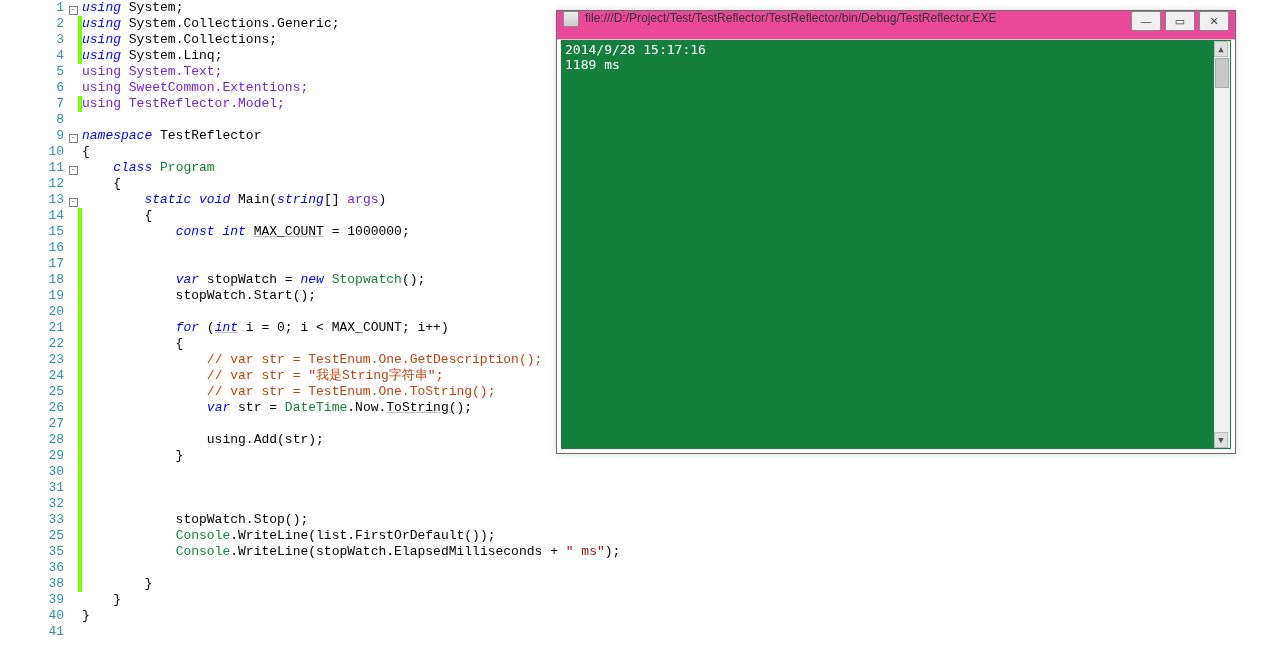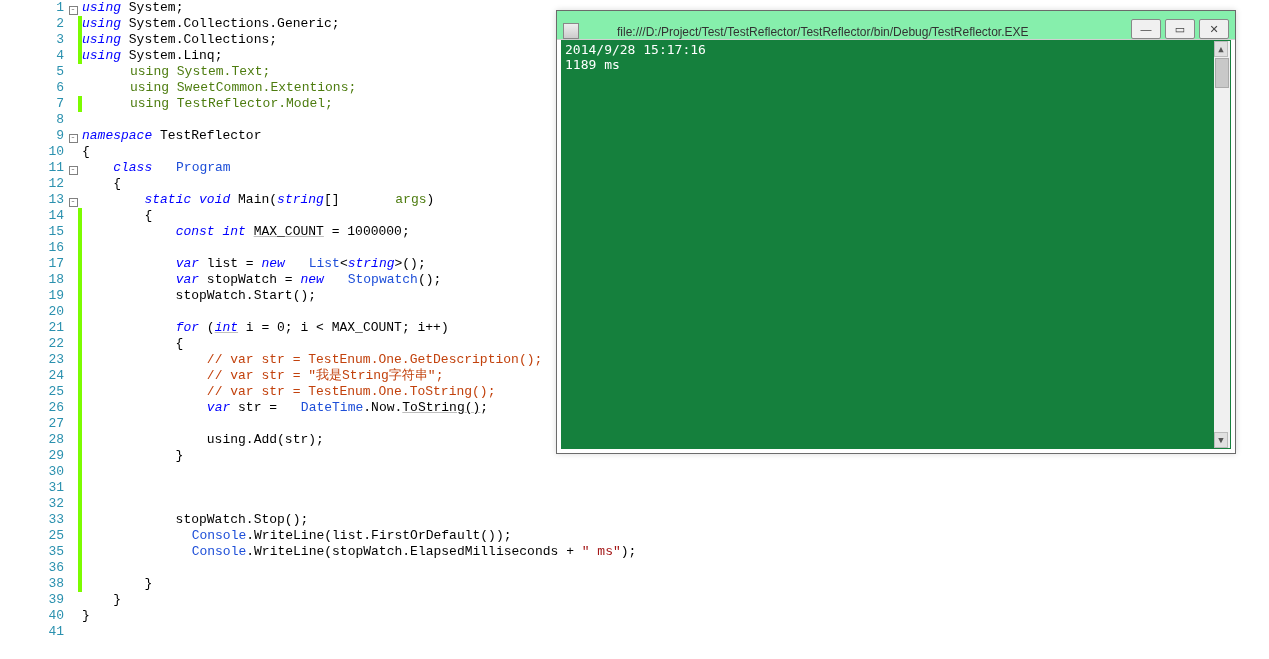--- a/index.html
+++ b/index.html
@@ -56,47 +56,46 @@
   }
   .change-bar {
     width: 4px;
     background: transparent;
   }
   .changed { background: #7CFC00; }
   .code {
     padding-left: 0px;
   }
   .kw { color: #0000FF; font-style: italic; }
-  .type { color: #1d4ed8; margin-left: 16px; }
+  .type { color: #15803d; }
   .str { color: #A31515; }
   .comment { color: #c2410c; }
-  .faded { color: #4d7c0f; margin-left: 48px; }
+  .faded { color: #6d28d9; }
   .black { color: #000; }
 
   
   .console-window {
     position: absolute;
     top: 10px;
     left: 556px;
     width: 678px;
     height: 442px;
     background: #fff;
     border: 1px solid #6b6b6b;
     box-shadow: 0 0 6px rgba(0,0,0,0.15);
     font-family: "Segoe UI", Tahoma, sans-serif;
     font-size: 12px;
   }
   .titlebar {
     height: 28px;
     display: flex;
-    align-items: flex-end;
-    background: #86efac;
+    align-items: flex-start;
+    background: #ec4899;
     border-bottom: 1px solid #d0d0d0;
     position: relative;
-    gap: 32px;
   }
   .titlebar .icon {
     width: 16px; height: 16px;
     margin: 0 6px;
     border: 1px solid #888;
     box-sizing: border-box;
     background: linear-gradient(#eee,#ccc);
   }
   .titlebar .title-text {
     flex: 1;
@@ -163,21 +162,21 @@
     <div class="line"><div class="gutter">7</div><div class="fold-col"></div><div class="change-bar changed"></div><div class="code"><span class="faded">using TestReflector.Model;</span></div></div>
     <div class="line"><div class="gutter">8</div><div class="fold-col"></div><div class="change-bar"></div><div class="code"></div></div>
     <div class="line"><div class="gutter">9</div><div class="fold-col"><span class="fold-box">-</span></div><div class="change-bar"></div><div class="code"><span class="kw">namespace </span><span class="black">TestReflector</span></div></div>
     <div class="line"><div class="gutter">10</div><div class="fold-col"></div><div class="change-bar"></div><div class="code"><span class="black">{</span></div></div>
     <div class="line"><div class="gutter">11</div><div class="fold-col"><span class="fold-box">-</span></div><div class="change-bar"></div><div class="code"><span class="">    </span><span class="kw">class </span><span class="type">Program</span></div></div>
     <div class="line"><div class="gutter">12</div><div class="fold-col"></div><div class="change-bar"></div><div class="code"><span class="black">    {</span></div></div>
     <div class="line"><div class="gutter">13</div><div class="fold-col"><span class="fold-box">-</span></div><div class="change-bar"></div><div class="code"><span class="">        </span><span class="kw">static </span><span class="kw">void </span><span class="black">Main</span><span class="black">(</span><span class="kw">string</span><span class="black">[] </span><span class="faded">args</span><span class="black">)</span></div></div>
     <div class="line"><div class="gutter">14</div><div class="fold-col"></div><div class="change-bar changed"></div><div class="code"><span class="black">        {</span></div></div>
     <div class="line"><div class="gutter">15</div><div class="fold-col"></div><div class="change-bar changed"></div><div class="code"><span class="">            </span><span class="kw">const </span><span class="kw">int </span><span class="black underline">MAX_COUNT</span><span class="black"> = 1000000;</span></div></div>
     <div class="line"><div class="gutter">16</div><div class="fold-col"></div><div class="change-bar changed"></div><div class="code"></div></div>
-    <div class="line"><div class="gutter">17</div><div class="fold-col"></div><div class="change-bar changed"></div><div class="code"><span class="">            </span><span class="kw">var </span><span class="black">list = </span><span class="kw">new </span><span class="type">List</span><span class="black">&lt;</span><span class="kw">string</span><span class="black">&gt;();</span></div></div>
+    <div class="line"><div class="gutter">17</div><div class="fold-col"></div><div class="change-bar changed"></div></div>
     <div class="line"><div class="gutter">18</div><div class="fold-col"></div><div class="change-bar changed"></div><div class="code"><span class="">            </span><span class="kw">var </span><span class="black">stopWatch = </span><span class="kw">new </span><span class="type">Stopwatch</span><span class="black">();</span></div></div>
     <div class="line"><div class="gutter">19</div><div class="fold-col"></div><div class="change-bar changed"></div><div class="code"><span class="black">            stopWatch.</span><span class="black">Start</span><span class="black">();</span></div></div>
     <div class="line"><div class="gutter">20</div><div class="fold-col"></div><div class="change-bar changed"></div><div class="code"></div></div>
     <div class="line"><div class="gutter">21</div><div class="fold-col"></div><div class="change-bar changed"></div><div class="code"><span class="">            </span><span class="kw">for </span><span class="black">(</span><span class="kw underline">int</span><span class="black"> i = 0; i &lt; MAX_COUNT; i++)</span></div></div>
     <div class="line"><div class="gutter">22</div><div class="fold-col"></div><div class="change-bar changed"></div><div class="code"><span class="black">            {</span></div></div>
     <div class="line"><div class="gutter">23</div><div class="fold-col"></div><div class="change-bar changed"></div><div class="code"><span class="">                </span><span class="comment">// var str = TestEnum.One.GetDescription();</span></div></div>
     <div class="line"><div class="gutter">24</div><div class="fold-col"></div><div class="change-bar changed"></div><div class="code"><span class="">                </span><span class="comment">// var str = "我是String字符串";</span></div></div>
     <div class="line"><div class="gutter">25</div><div class="fold-col"></div><div class="change-bar changed"></div><div class="code"><span class="">                </span><span class="comment">// var str = TestEnum.One.ToString();</span></div></div>
     <div class="line"><div class="gutter">26</div><div class="fold-col"></div><div class="change-bar changed"></div><div class="code"><span class="">                </span><span class="kw">var </span><span class="black">str = </span><span class="type">DateTime</span><span class="black">.Now.</span><span class="black underline">ToString</span><span class="black underline">()</span><span class="black">;</span></div></div>
     <div class="line"><div class="gutter">27</div><div class="fold-col"></div><div class="change-bar changed"></div><div class="code"></div></div>

